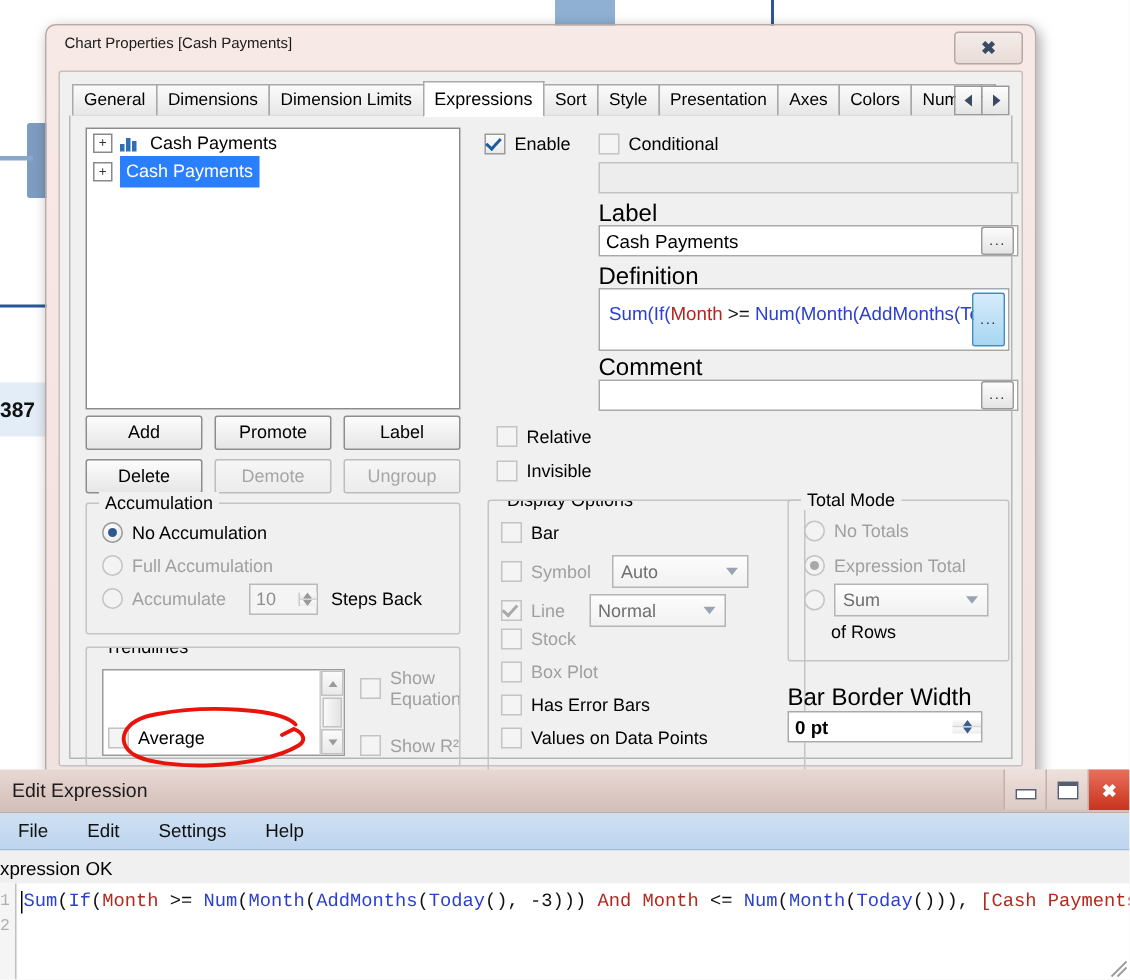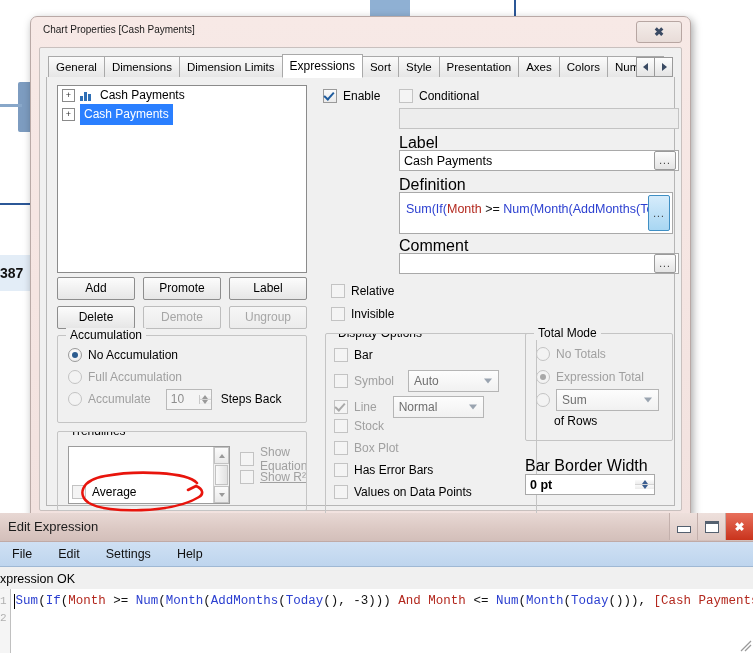--- a/index.html
+++ b/index.html
@@ -290,21 +290,21 @@
             <div class="sb">
                 <i class="tri-dn"></i>
               </div>
           </div>
         </div>
         <div style="position:absolute;left:182px;top:18px;">
           <div class="optrow dis">
               <span class="cb dis"></span>
               <span>Show Equation</span>
             </div>
-          <div class="optrow dis" style="margin-top:0;text-decoration:underline;">
+          <div class="optrow dis" style="margin-top:20px;">
               <span class="cb dis"></span>
               <span>Show R²</span>
             </div>
         </div>
       </div>
 
       <div style="position:absolute;left:276px;top:10px;">
         <div class="optrow">
             <span class="cb on"></span>
             <span>Enable</span>

